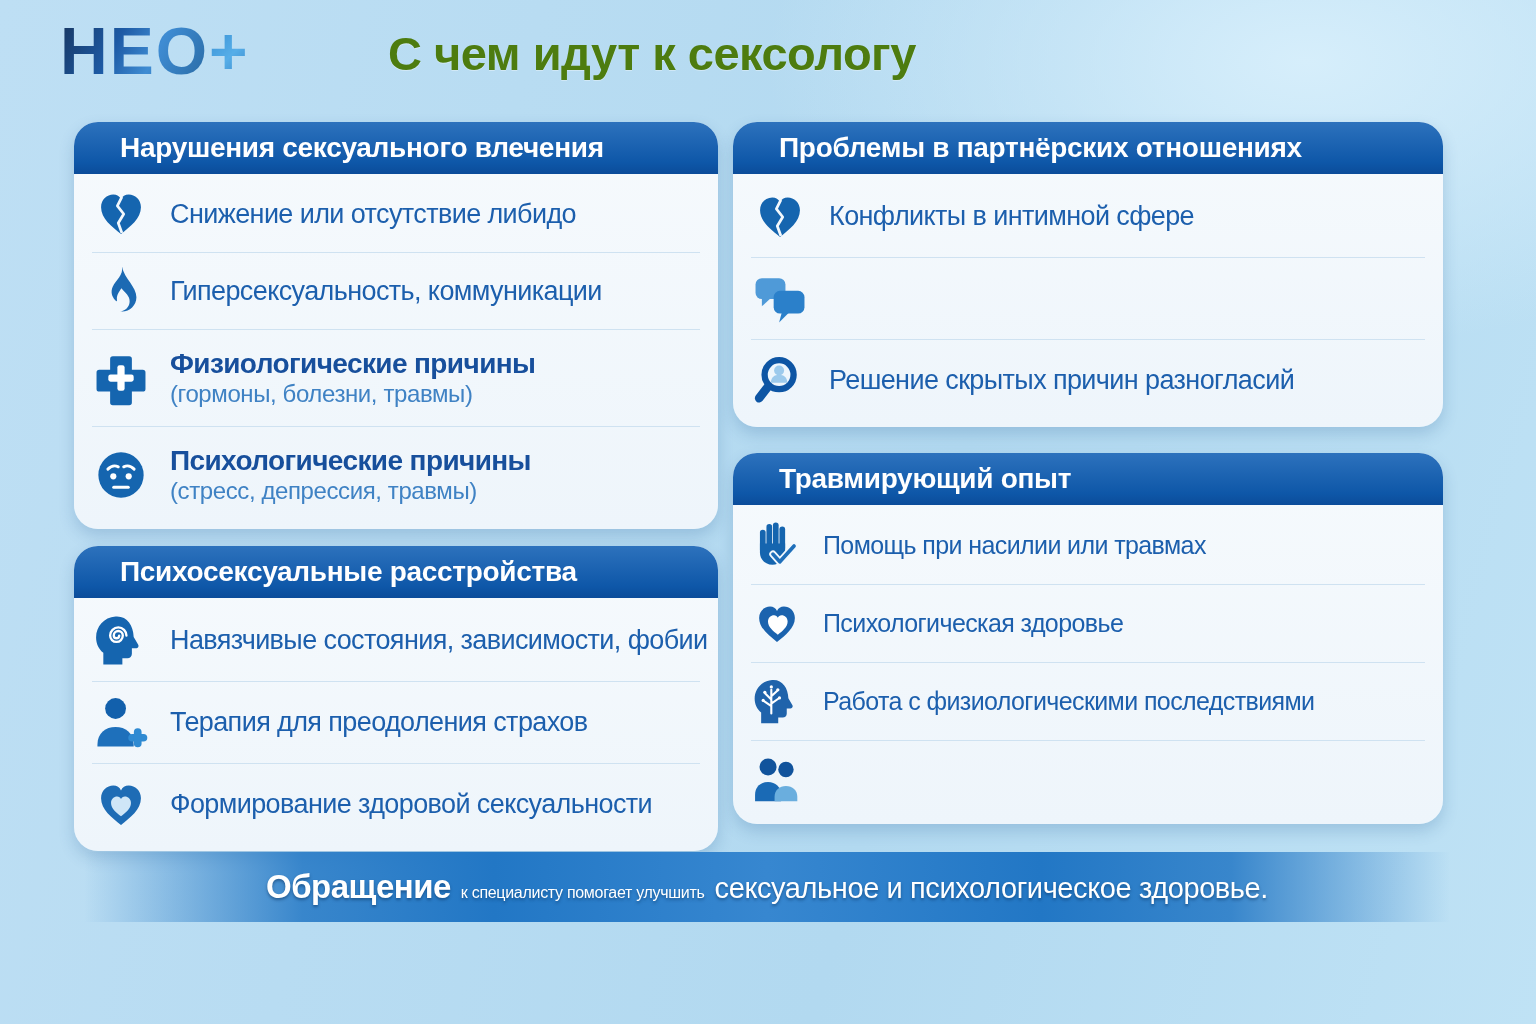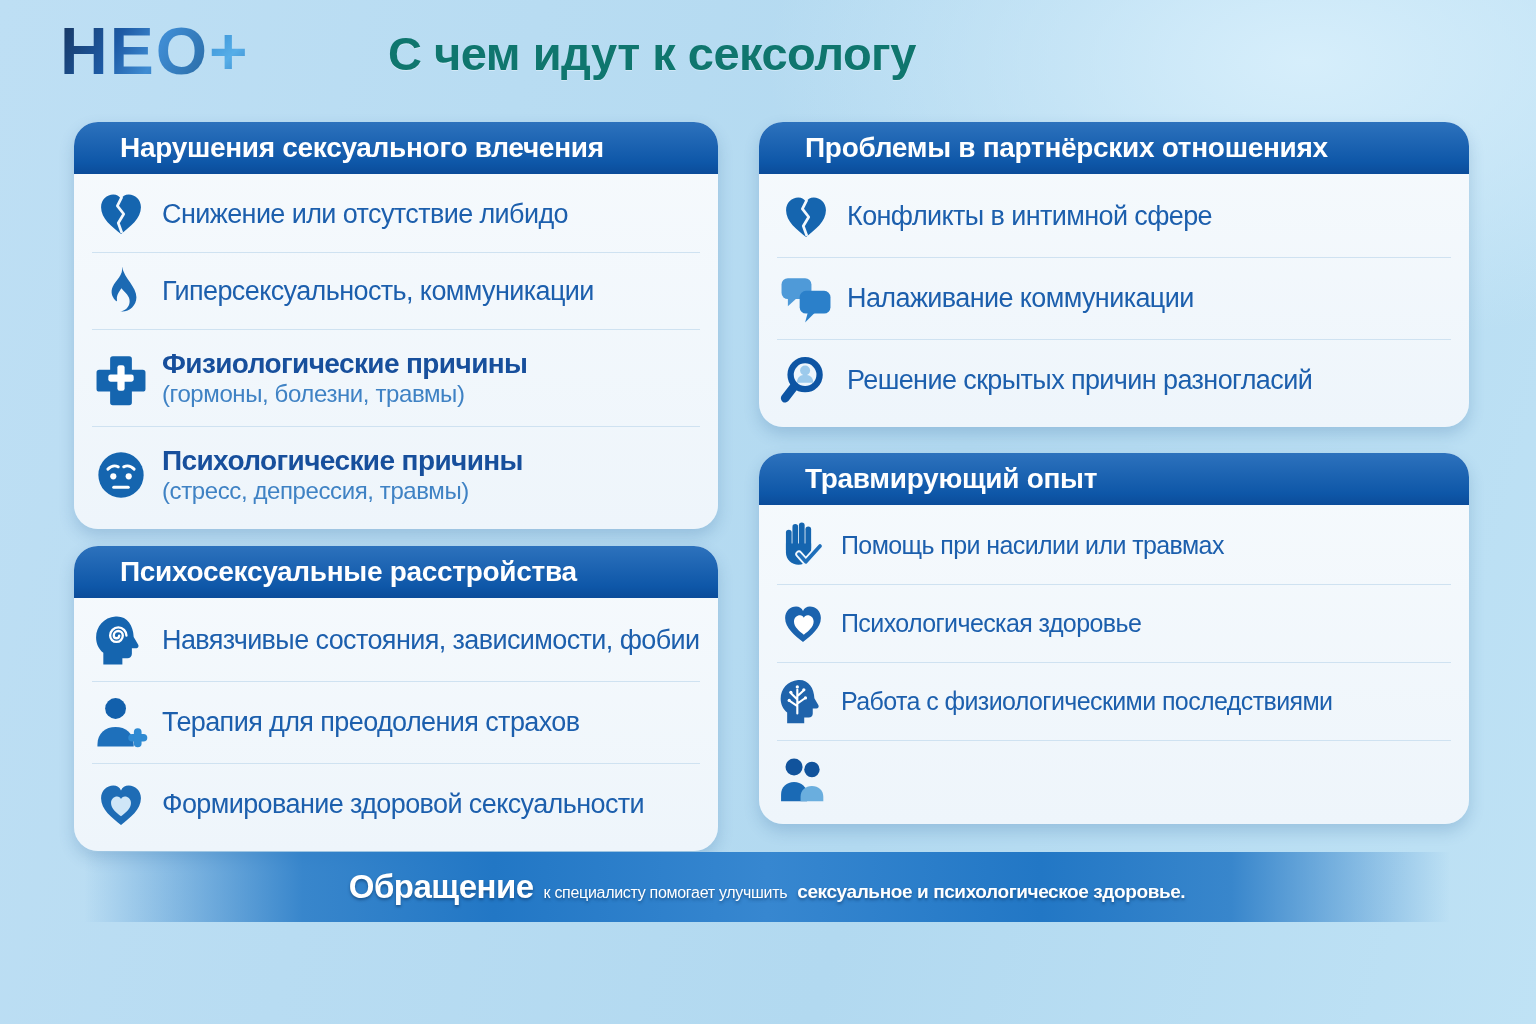--- a/index.html
+++ b/index.html
@@ -10,41 +10,41 @@
       radial-gradient(900px 480px at 85% 6%, #d6eefb 0%, rgba(214,238,251,0) 60%),
       linear-gradient(105deg,#bedff4 0%,#b2d9f0 60%,#bfe2f5 100%);
   }
   
   .logo{position:absolute;left:60px;top:18px;font-size:66px;font-weight:800;letter-spacing:2px;line-height:1;}
   .logo span{background-clip:text;-webkit-background-clip:text;color:transparent;}
   .logo .word{background-image:linear-gradient(118deg,#17345c 0%,#1d5aa5 38%,#3f8cd3 62%,#27679f 100%);}
   .logo .plus{background-image:linear-gradient(135deg,#2f86cd 0%,#56aee8 55%,#2d77bd 100%);font-weight:800;}
   .page-title{
     position:absolute;left:388px;top:26px;font-size:47px;font-weight:700;letter-spacing:-0.5px;
-    color:#0f766e;text-shadow:0 1px 0 rgba(255,255,255,.35);
+    color:#4d7c0f;text-shadow:0 1px 0 rgba(255,255,255,.35);
   }
   
   .col{position:absolute;top:122px;display:flex;flex-direction:column;}
   .col-left{left:74px;width:644px;}
-  .col-right{left:759px;width:710px;}
+  .col-right{left:733px;width:710px;}
   .card{
     background:linear-gradient(180deg,#f6fafd 0%,#eef5fb 100%);
     border-radius:24px;box-shadow:0 7px 16px rgba(25,80,140,.20);
   }
   .card-b{margin-top:17px;}
   .card-d{margin-top:26px;}
   .card-header{
     height:52px;border-radius:24px 24px 0 0;display:flex;align-items:center;
     background:linear-gradient(180deg,#2d72bd 0%,#joined 0,#0e57a8 78%,#0b4c9a 100%);
     background:linear-gradient(180deg,#2d72bd 0%,#0e57a8 78%,#0b4c9a 100%);
     padding-left:46px;
   }
   .card-title{color:#ffffff;font-size:28px;font-weight:700;letter-spacing:-0.3px;}
   .rows{padding:2px 18px 6px 18px;}
-  .row{display:flex;align-items:center;gap:12px;}
+  .row{display:flex;align-items:center;gap:20px;}
   .row + .row{border-top:1.5px solid #cfe2f1;}
   .col-left .row{min-height:76px;}
   .col-left .row.two-line{min-height:96px;}
   .card-b .row{min-height:81px;}
   .card-c .row{min-height:81px;}
   .card-d .row{min-height:77px;}
   .icn{width:58px;height:58px;flex:0 0 58px;}
   .card-d .icn{width:52px;height:52px;flex:0 0 52px;}
   .item-text{font-size:27px;color:#1c5fad;letter-spacing:-0.6px;white-space:nowrap;}
   .card-d .item-text{font-size:25px;}
@@ -54,21 +54,21 @@
   .banner{
     position:absolute;left:84px;top:852px;width:1366px;height:70px;
     display:flex;align-items:baseline;justify-content:center;
     background:linear-gradient(90deg,
       rgba(34,119,197,0) 0%, rgba(34,119,197,.85) 16%, #2277c5 30%,
       #3787d0 50%, #2277c5 70%, rgba(34,119,197,.85) 84%, rgba(34,119,197,0) 100%);
   }
   .banner span{color:#fff;text-shadow:0 2px 3px rgba(8,45,90,.5);line-height:70px;}
   .seg-strong-lg{font-size:33px;font-weight:800;letter-spacing:-0.5px;}
   .seg-normal{font-size:16px;font-weight:400;margin:0 10px;letter-spacing:-0.3px;}
-  .seg-strong{font-size:19px;font-weight:700;letter-spacing:-0.4px;}
+  .seg-strong{font-size:29px;font-weight:400;letter-spacing:-0.4px;}
 </style>
 </head>
 <body>
 
 <div class="logo">
   <span class="word">НЕО</span><span class="plus">+</span>
 </div>
 <div class="page-title">С чем идут к сексологу</div>
 
 <div class="col col-left">
@@ -168,21 +168,20 @@
         </svg>
         <span class="item-text">Конфликты в интимной сфере</span>
       </div>
       <div class="row">
         <svg class="icn" viewBox="0 0 64 64">
           <rect x="5" y="9" width="33" height="23" rx="7" fill="#4f9ad8"></rect>
           <path d="M12 31 l0 9 10 -9 Z" fill="#4f9ad8"></path>
           <rect x="25" y="23" width="34" height="25" rx="7" fill="#2b80ca"></rect>
           <path d="M34 47 l-3 11 11 -11 Z" fill="#2b80ca"></path>
         </svg>
-        <span class="item-text">Налаживание коммуникации</span>
       </div>
       <div class="row">
         <svg class="icn" viewBox="0 0 64 64">
           <circle cx="31" cy="25" r="16" fill="#eef6fc" stroke="#0d55a4" stroke-width="7"></circle>
           <circle cx="31" cy="20.5" r="5.5" fill="#9ccaec"></circle>
           <path d="M22 33.5 c0 -5.5 4 -8.5 9 -8.5 s9 3 9 8.5 l0 0.5 -18 0 Z" fill="#9ccaec"></path>
           <path d="M19 38 L9 51" stroke="#0d55a4" stroke-width="9.5" stroke-linecap="round"></path>
         </svg>
         <span class="item-text">Решение скрытых причин разногласий</span>
       </div>

